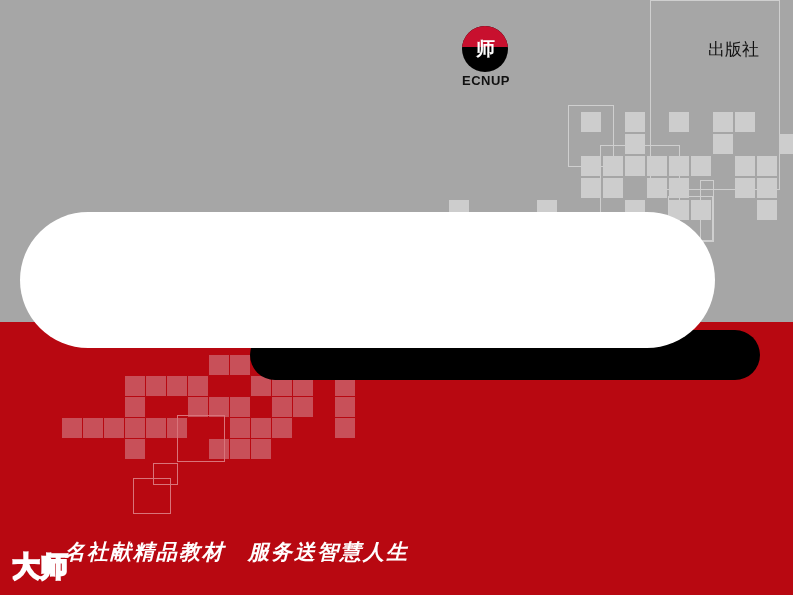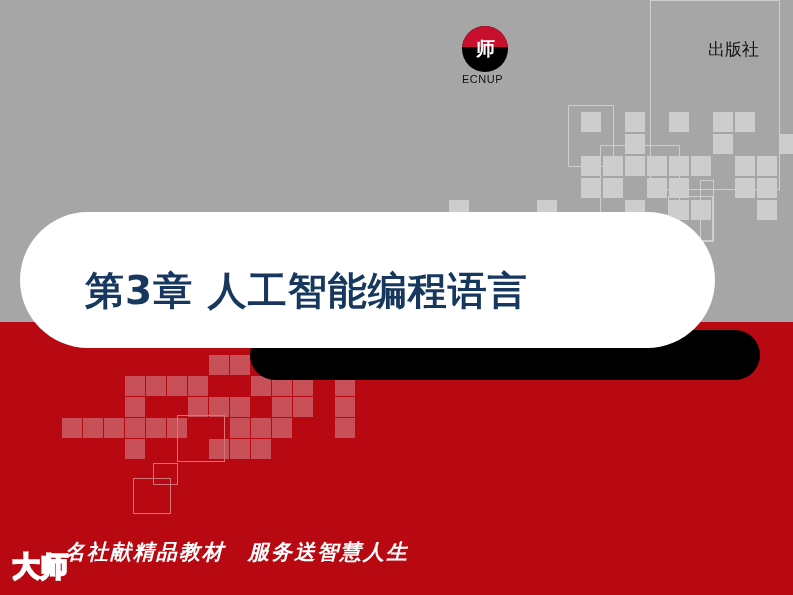--- a/index.html
+++ b/index.html
@@ -88,22 +88,22 @@
     color: #ffffff;
     font-size: 19px;
     font-weight: bold;
     font-family: "DejaVu Serif", serif;
     letter-spacing: -1px;
   }
   .logo-mark-label {
     position: absolute;
     left: 0; top: 49px;
     width: 46px;
-    font-size: 11px;
-    font-weight: normal;
+    font-size: 13px;
+    font-weight: bold;
     color: #111111;
     letter-spacing: 0.5px;
     font-family: "Liberation Sans", sans-serif;
   }
   .pub-name {
     position: absolute;
     left: 56px;
     top: 0px;
     font-family: "DejaVu Serif", serif;
     font-size: 30px;
@@ -286,18 +286,17 @@
 
   <div id="red-outlines">
       <div class="outline-rect-red" style="left: 177px; top: 415px; width: 48px; height: 47px;"></div>
       <div class="outline-rect-red" style="left: 153px; top: 463px; width: 25px; height: 22px;"></div>
       <div class="outline-rect-red" style="left: 133px; top: 478px; width: 38px; height: 36px;"></div>
     </div>
 
   <div class="black-pill"></div>
 
   <div class="white-banner"></div>
-  <div class="chapter-title">第3章 人工智能编程语言</div>
 
   <div class="footer-mark">大师</div>
   <div class="footer-text">名社献精品教材　服务送智慧人生</div>
 
 </div>
 
 </body></html>

